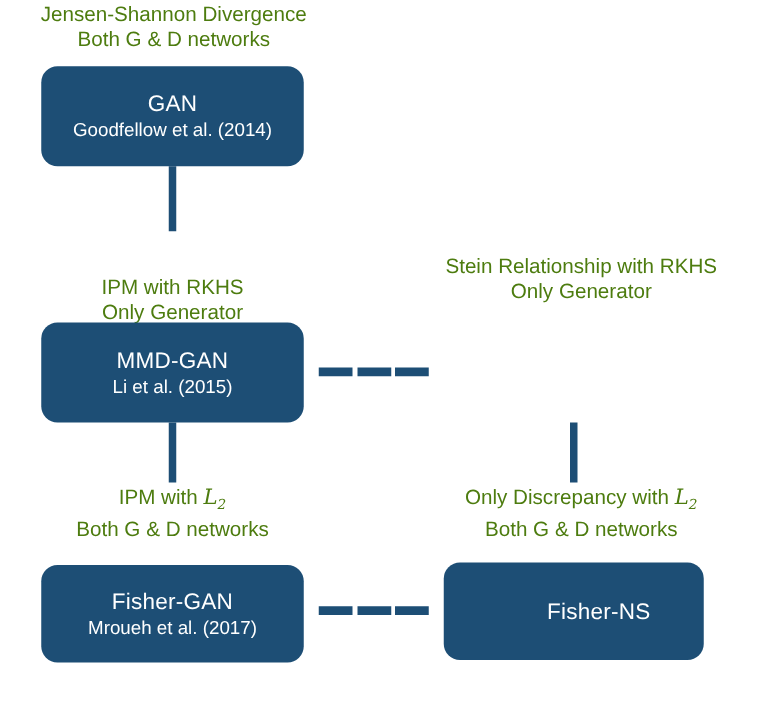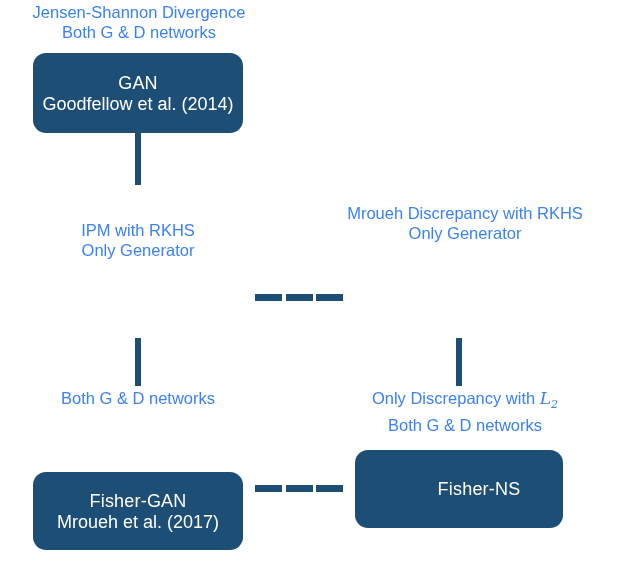--- a/index.html
+++ b/index.html
@@ -24,21 +24,21 @@
     height: 564px;
   }
 
   
   .annot {
     position: absolute;
     text-align: center;
     font-family: "Liberation Sans", sans-serif;
     font-size: 16.5px;
     line-height: 20px;
-    color: #3b82f6;
+    color: #4d7c0f;
     white-space: nowrap;
   }
   .annot .ln { display: block; }
 
   
   .node {
     position: absolute;
     background: #1d4e75;
     border-radius: 13px;
     display: flex;
@@ -49,21 +49,21 @@
     box-sizing: border-box;
   }
   .node .title {
     font-family: "Liberation Sans", sans-serif;
     font-size: 18px;
     line-height: 22px;
     letter-spacing: 0.2px;
   }
   .node .cite {
     font-family: "Liberation Sans", sans-serif;
-    font-size: 18px;
+    font-size: 15px;
     line-height: 19px;
     margin-top: 1px;
   }
   .node.single .title { line-height: 22px; }
 
   
   .vline {
     position: absolute;
     width: 6px;
     background: #1d4e75;
@@ -131,46 +131,51 @@
   </div>
 
   <div class="vline" style="left:135px; top:133px; height:52px;"></div>
 
   <div class="annot" style="left:18px; top:220px; width:240px;">
     <span class="ln">IPM with RKHS</span>
     <span class="ln">Only Generator</span>
   </div>
 
   <div class="annot" style="left:320px; top:203px; width:290px;">
-    <span class="ln">Mroueh Discrepancy with RKHS</span>
+    <span class="ln">Stein Relationship with RKHS</span>
     <span class="ln">Only Generator</span>
   </div>
 
+  <div class="node" style="left:33px; top:258px; width:210px; height:80px;">
+    <span class="title">MMD-GAN</span>
+    <span class="cite">Li et al. (2015)</span>
+  </div>
 
 
   <div class="dashrow" style="left:255px; top:294px; width:88px;">
     <span class="dash"></span>
     <span class="dash"></span>
     <span class="dash"></span>
   </div>
 
   <div class="vline" style="left:135px; top:338px; height:48px;"></div>
 
   <div class="vline" style="left:456px; top:338px; height:48px;"></div>
 
   <div class="annot" style="left:18px; top:388px; width:240px;">
+    <span class="ln"><span>IPM with </span><span class="mathl"><span>L</span><span class="sub">2</span></span></span>
     <span class="ln">Both G &amp; D networks</span>
   </div>
 
   <div class="annot" style="left:320px; top:388px; width:290px;">
     <span class="ln"><span>Only Discrepancy with </span><span class="mathl"><span>L</span><span class="sub">2</span></span></span>
     <span class="ln">Both G &amp; D networks</span>
   </div>
 
-  <div class="node" style="left:33px; top:472px; width:210px; height:78px;">
+  <div class="node" style="left:33px; top:452px; width:210px; height:78px;">
     <span class="title">Fisher-GAN</span>
     <span class="cite">Mroueh et al. (2017)</span>
   </div>
 
   <div class="node single" style="left:355px; top:450px; width:208px; height:78px;padding-left:40px;">
     <span class="title">Fisher-NS</span>
   </div>
 
   <div class="dashrow" style="left:255px; top:485px; width:88px;">
     <span class="dash"></span>

